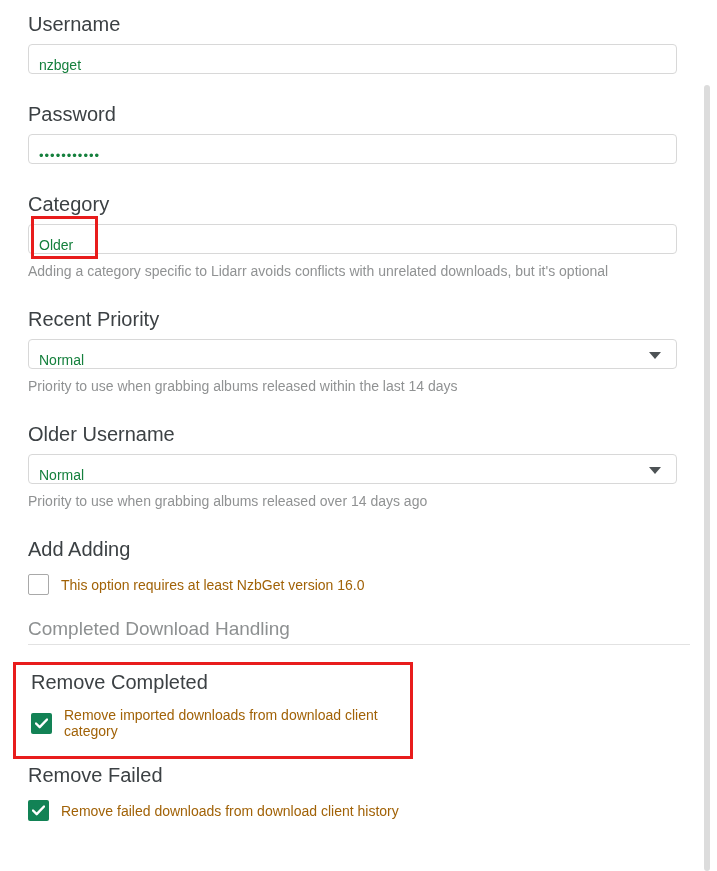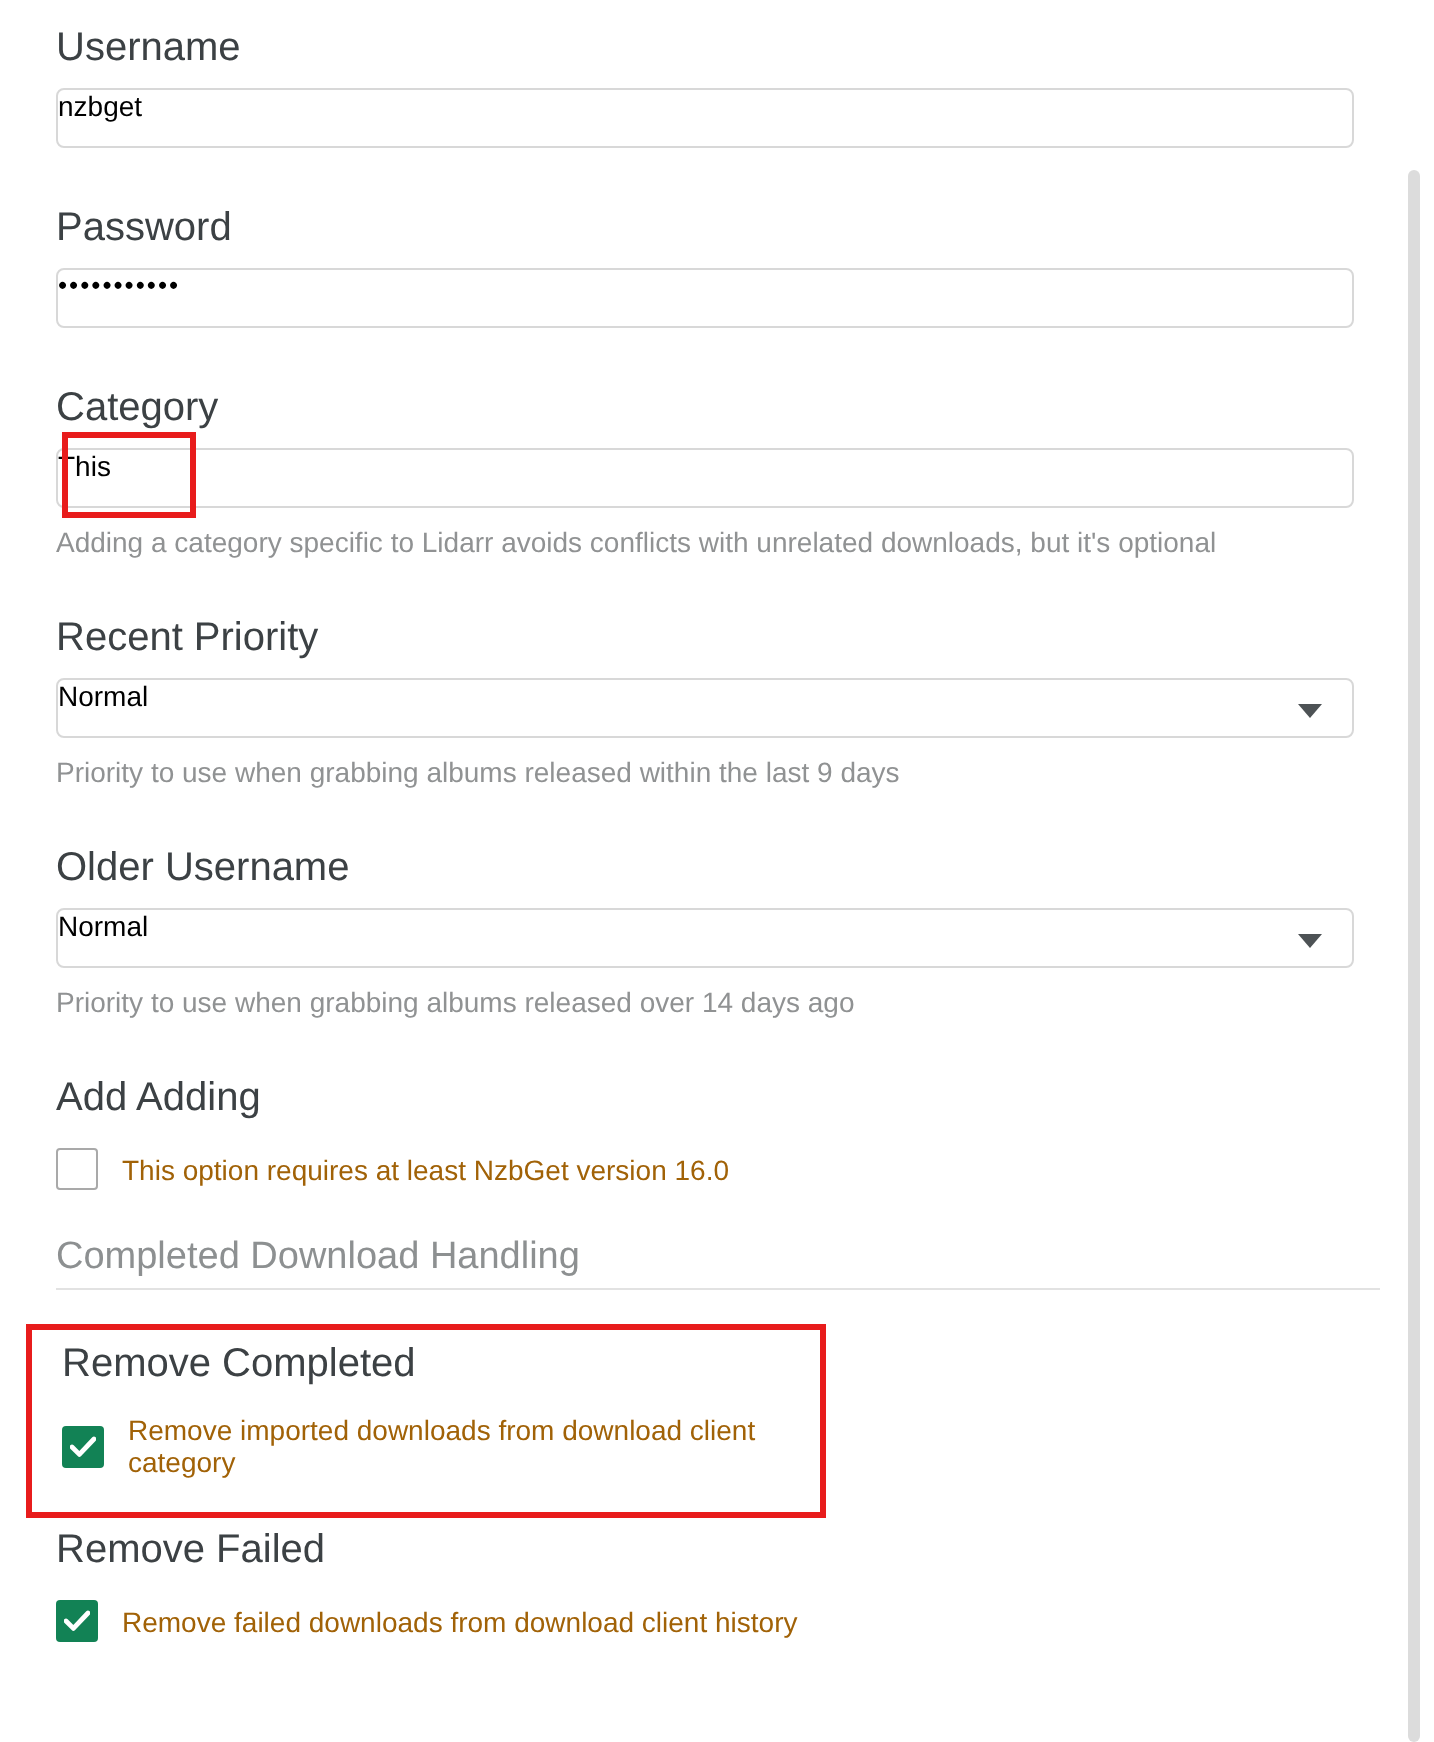--- a/index.html
+++ b/index.html
@@ -21,24 +21,24 @@
     color: #3c4144;
     margin-bottom: 12px;
   }
   .text-input, .select-box {
     width: 649px;
     height: 30px;
     background: #fff;
     border: 1px solid #d8d8d8;
     border-radius: 4px;
     font-size: 14px;
-    color: #000000;
-    padding: 0 0;
+    color: #15803d;
+    padding: 0 10px;
     display: flex;
-    align-items: flex-start;
+    align-items: flex-end;
     font-family: "Liberation Sans", "DejaVu Sans", sans-serif;
   }
   .password-value { letter-spacing: 1px; font-size: 13px; }
   .select-box { position: relative; cursor: pointer; }
   .caret {
     position: absolute;
     right: 15px;
     top: 12px;
     width: 0; height: 0;
     border-left: 6px solid transparent;
@@ -117,32 +117,32 @@
   <div class="form-group">
     <label class="form-label">Password</label>
     <div class="text-input">
       <span class="password-value">•••••••••••</span>
     </div>
   </div>
 
   <div class="form-group">
     <label class="form-label">Category</label>
     <div class="text-input">
-      <span>This</span>
+      <span>Older</span>
     </div>
     <div class="help-text">Adding a category specific to Lidarr avoids conflicts with unrelated downloads, but it's optional</div>
   </div>
 
   <div class="form-group">
     <label class="form-label">Recent Priority</label>
     <div class="select-box">
       <span>Normal</span>
       <span class="caret"></span>
     </div>
-    <div class="help-text">Priority to use when grabbing albums released within the last 9 days</div>
+    <div class="help-text">Priority to use when grabbing albums released within the last 14 days</div>
   </div>
 
   <div class="form-group">
     <label class="form-label">Older Username</label>
     <div class="select-box">
       <span>Normal</span>
       <span class="caret"></span>
     </div>
     <div class="help-text">Priority to use when grabbing albums released over 14 days ago</div>
   </div>

